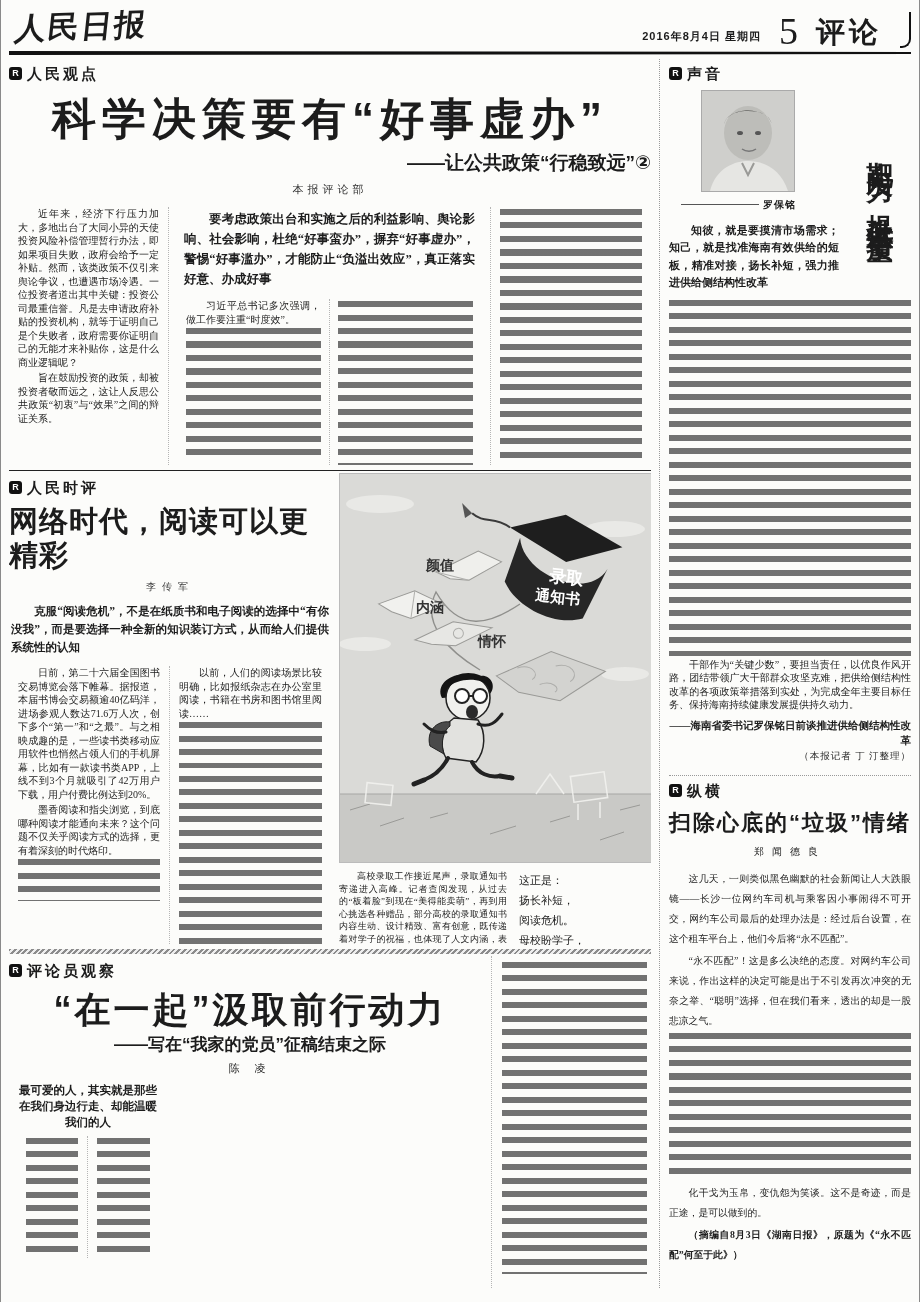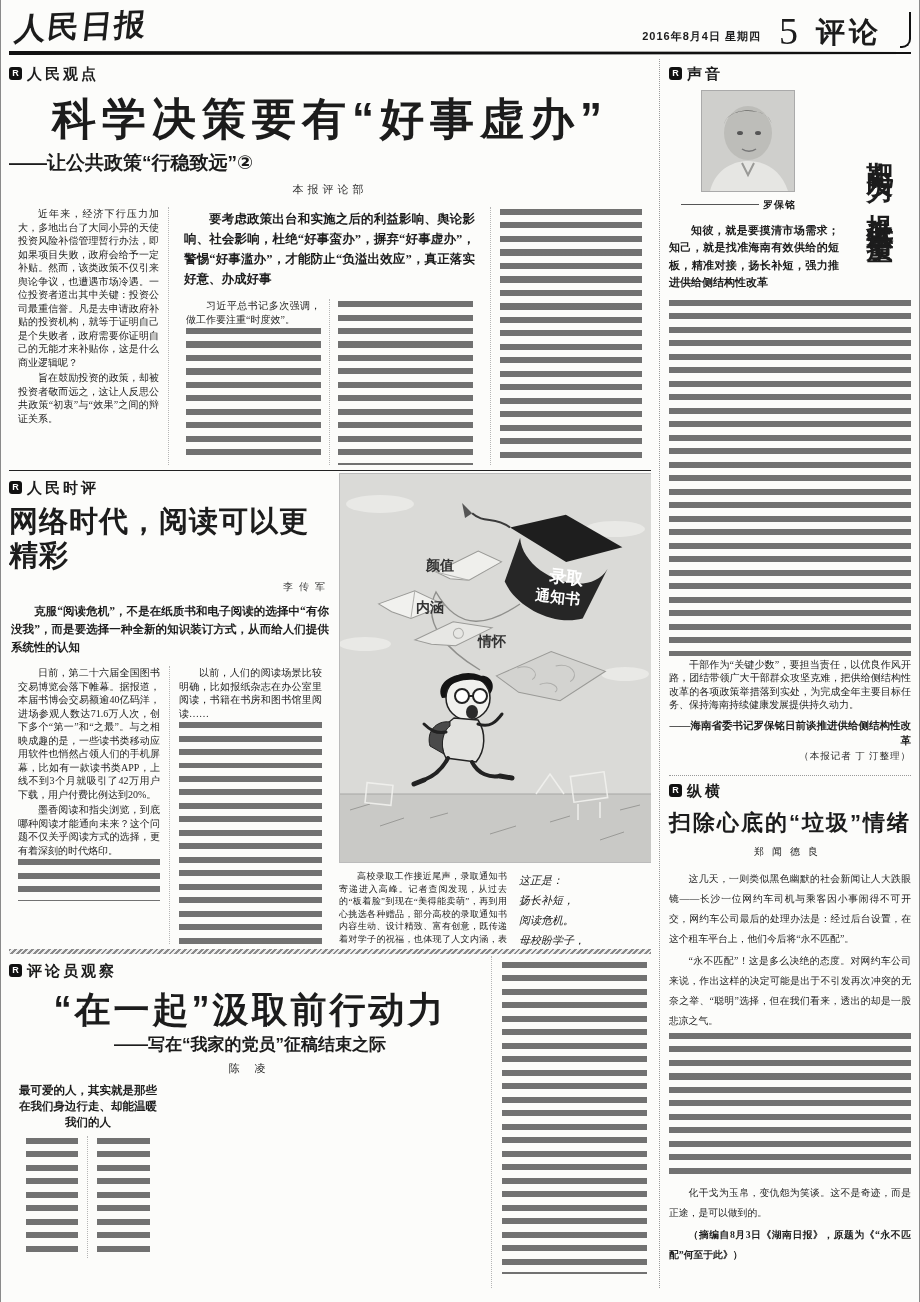--- a/index.html
+++ b/index.html
@@ -28,21 +28,21 @@
   .left-zone{width:642px;flex:none;}
   .right-zone{flex:1;border-left:1px dotted #9a9a9a;margin-left:8px;padding-left:9px;}
 
   .sec-label{display:flex;align-items:center;gap:5px;margin:6px 0 2px 0;}
   .sec-icon{width:13px;height:13px;background:#111;border-radius:3px;color:#fff;
         font:700 9px/13px "Liberation Sans",sans-serif;text-align:center;flex:none;}
   .sec-label span.txt{font:700 15px/17px "Liberation Sans","DejaVu Sans",sans-serif;letter-spacing:3px;}
 
   h1.vp{font:900 44px/50px "Liberation Sans","DejaVu Sans",sans-serif;text-align:center;
         letter-spacing:6px;margin:12px 0 8px 0;}
-  .vp-sub{font:700 19px/22px "Liberation Sans","DejaVu Sans",sans-serif;text-align:left;margin:6px 0;}
+  .vp-sub{font:700 19px/22px "Liberation Sans","DejaVu Sans",sans-serif;text-align:right;margin:6px 0;}
   .vp-by{font-size:11px;text-align:center;letter-spacing:4px;color:#333;margin:8px 0 10px 0;}
 
   .body-txt{font-size:10px;line-height:13.5px;text-align:justify;}
   .body-txt p{margin:0 0 2px 0;text-indent:2em;}
   .col{padding:0 9px;border-right:1px dotted #b5b5b5;}
   .col:last-child,.noborder{border-right:none;}
 
   .vp-body{display:grid;grid-template-columns:160px 322px 160px;height:258px;overflow:hidden;}
   .vp-mid{padding:0 9px;border-right:1px dotted #b5b5b5;}
   .intro-bold{font-weight:700;font-size:12.5px;line-height:20px;text-align:justify;text-indent:2em;margin:2px 6px 10px 6px;}
@@ -54,29 +54,29 @@
         background:repeating-linear-gradient(135deg,#8c8c8c 0 2px,#eee 2px 4px);}
 
   
   .greek{background-image:repeating-linear-gradient(to bottom,#4f4f4f 0 6px,transparent 6px 13.5px);
         opacity:.8;margin:2px 0;}
 
   
   .comm-row{display:flex;height:472px;overflow:hidden;}
   .comm-left{width:322px;flex:none;}
   h2.comm{font:900 29px/34px "Liberation Sans","DejaVu Sans",sans-serif;letter-spacing:1px;margin:8px 0 4px 0;}
-  .comm-author{font-size:10px;text-align:right;letter-spacing:6px;color:#444;margin:8px 0;}
+  .comm-author{font-size:10px;text-align:center;letter-spacing:6px;color:#444;margin:8px 0;}
   .comm-intro{font-weight:700;font-size:11.5px;line-height:18px;text-align:justify;text-indent:2em;margin:4px 2px 10px 2px;}
   .comm-cols{display:grid;grid-template-columns:1fr 1fr;height:300px;overflow:hidden;}
 
   .cartoon-zone{flex:1;padding-left:8px;}
   .cartoon-svg{display:block;border:1px solid #bbb;}
   .cap-row{display:flex;gap:12px;margin-top:7px;}
   .cap-left{width:168px;font-size:9px;line-height:12.5px;text-align:justify;text-indent:2em;}
-  .verse{flex:1;font-size:11px;line-height:20px;font-style:italic;}
+  .verse{flex:1;font-size:11px;line-height:20px;}
 
   
   .observer{display:flex;height:332px;overflow:hidden;}
   .obs-left{width:482px;flex:none;}
   h2.obs{font:900 36px/42px "Liberation Sans","DejaVu Sans",sans-serif;text-align:center;letter-spacing:3px;margin:10px 0 4px 0;}
   .obs-sub{font:700 17px/20px "Liberation Sans","DejaVu Sans",sans-serif;text-align:center;margin:4px 0;}
   .obs-author{font-size:11px;text-align:center;letter-spacing:6px;margin:6px 0;}
   .obs-cols{display:grid;grid-template-columns:158px 324px;height:176px;overflow:hidden;}
   .obs-mid{padding:0 8px;}
   .obs-intro{font-weight:700;font-size:11.5px;line-height:16px;text-align:center;margin:0 0 6px 0;}

